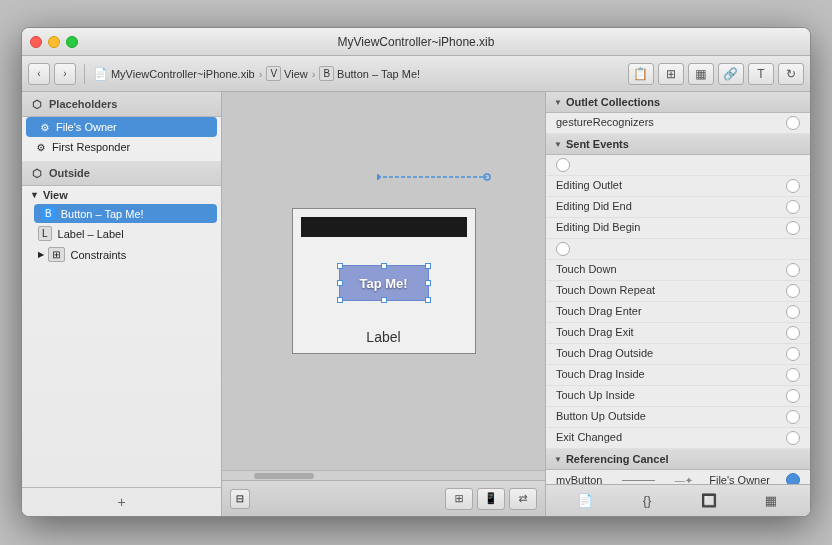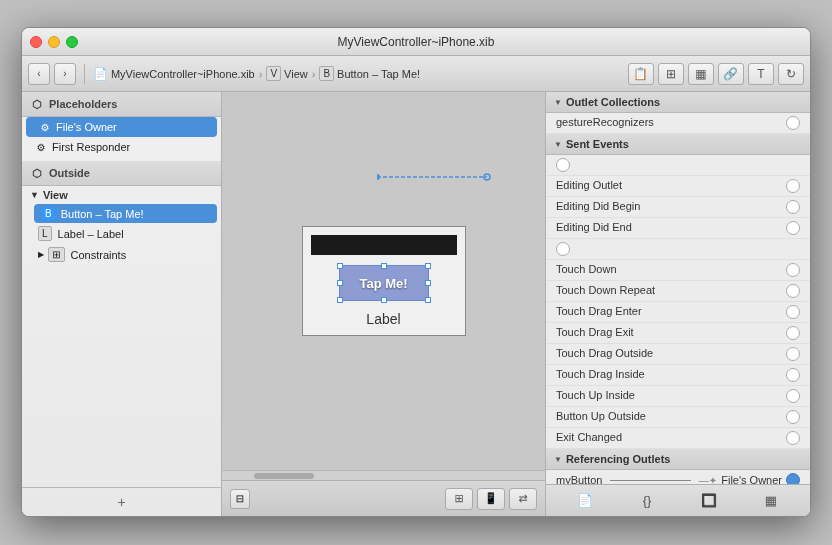--- a/index.html
+++ b/index.html
@@ -226,28 +226,28 @@
     }
     .canvas-area {
       flex: 1;
       display: flex;
       align-items: center;
       justify-content: center;
       padding: 20px;
       position: relative;
     }
     .phone-canvas {
-      width: 164px;
+      width: 184px;
       background: #f0f0f0;
       border: 1px solid #888;
       display: flex;
       flex-direction: column;
       align-items: center;
       padding: 8px;
-      gap: 10px;
+      gap: 28px;
       position: relative;
     }
     .phone-black-bar {
       width: 100%;
       height: 20px;
       background: #1a1a1a;
     }
     .button-element {
       width: 90px;
       height: 36px;
@@ -398,21 +398,21 @@
     }
     .circle-btn.filled {
       background: #4a90d9;
       border-color: #3a7bc8;
     }
     .outlet-row {
       display: flex;
       align-items: center;
       padding: 3px 10px;
       border-bottom: 1px solid #e0e0e0;
-      gap: 4px;
+      gap: 16px;
     }
     .outlet-label {
       font-size: 11px;
       color: #333;
     }
     .outlet-target {
       font-size: 11px;
       color: #333;
     }
     .outlet-line {
@@ -616,25 +616,25 @@
         </div>
 
         <div class="section-row">
           <div class="circle-btn"></div>
         </div>
         <div class="section-row">
           <span class="section-row-label">Editing Outlet</span>
           <div class="circle-btn"></div>
         </div>
         <div class="section-row">
+          <span class="section-row-label">Editing Did End</span>
+          <div class="circle-btn"></div>
+        </div>
+        <div class="section-row">
           <span class="section-row-label">Editing Did Begin</span>
-          <div class="circle-btn"></div>
-        </div>
-        <div class="section-row">
-          <span class="section-row-label">Editing Did End</span>
           <div class="circle-btn"></div>
         </div>
         <div class="section-row">
           <div class="circle-btn"></div>
         </div>
         <div class="section-row">
           <span class="section-row-label">Touch Down</span>
           <div class="circle-btn"></div>
         </div>
         <div class="section-row">
@@ -665,21 +665,21 @@
           <span class="section-row-label">Button Up Outside</span>
           <div class="circle-btn"></div>
         </div>
         <div class="section-row">
           <span class="section-row-label">Exit Changed</span>
           <div class="circle-btn"></div>
         </div>
 
         <div class="section-header">
           <span class="section-triangle">▼</span>
-          <span>Referencing Outlets</span>
+          <span>Referencing Cancel</span>
         </div>
         <div class="outlet-row">
           <span class="outlet-label">myButton</span>
           <div class="outlet-line"></div>
           <span style="font-size:10px;color:#888;">—✦</span>
           <span class="outlet-target">File's Owner</span>
           <div class="circle-btn filled"></div>
         </div>
 
       </div>

